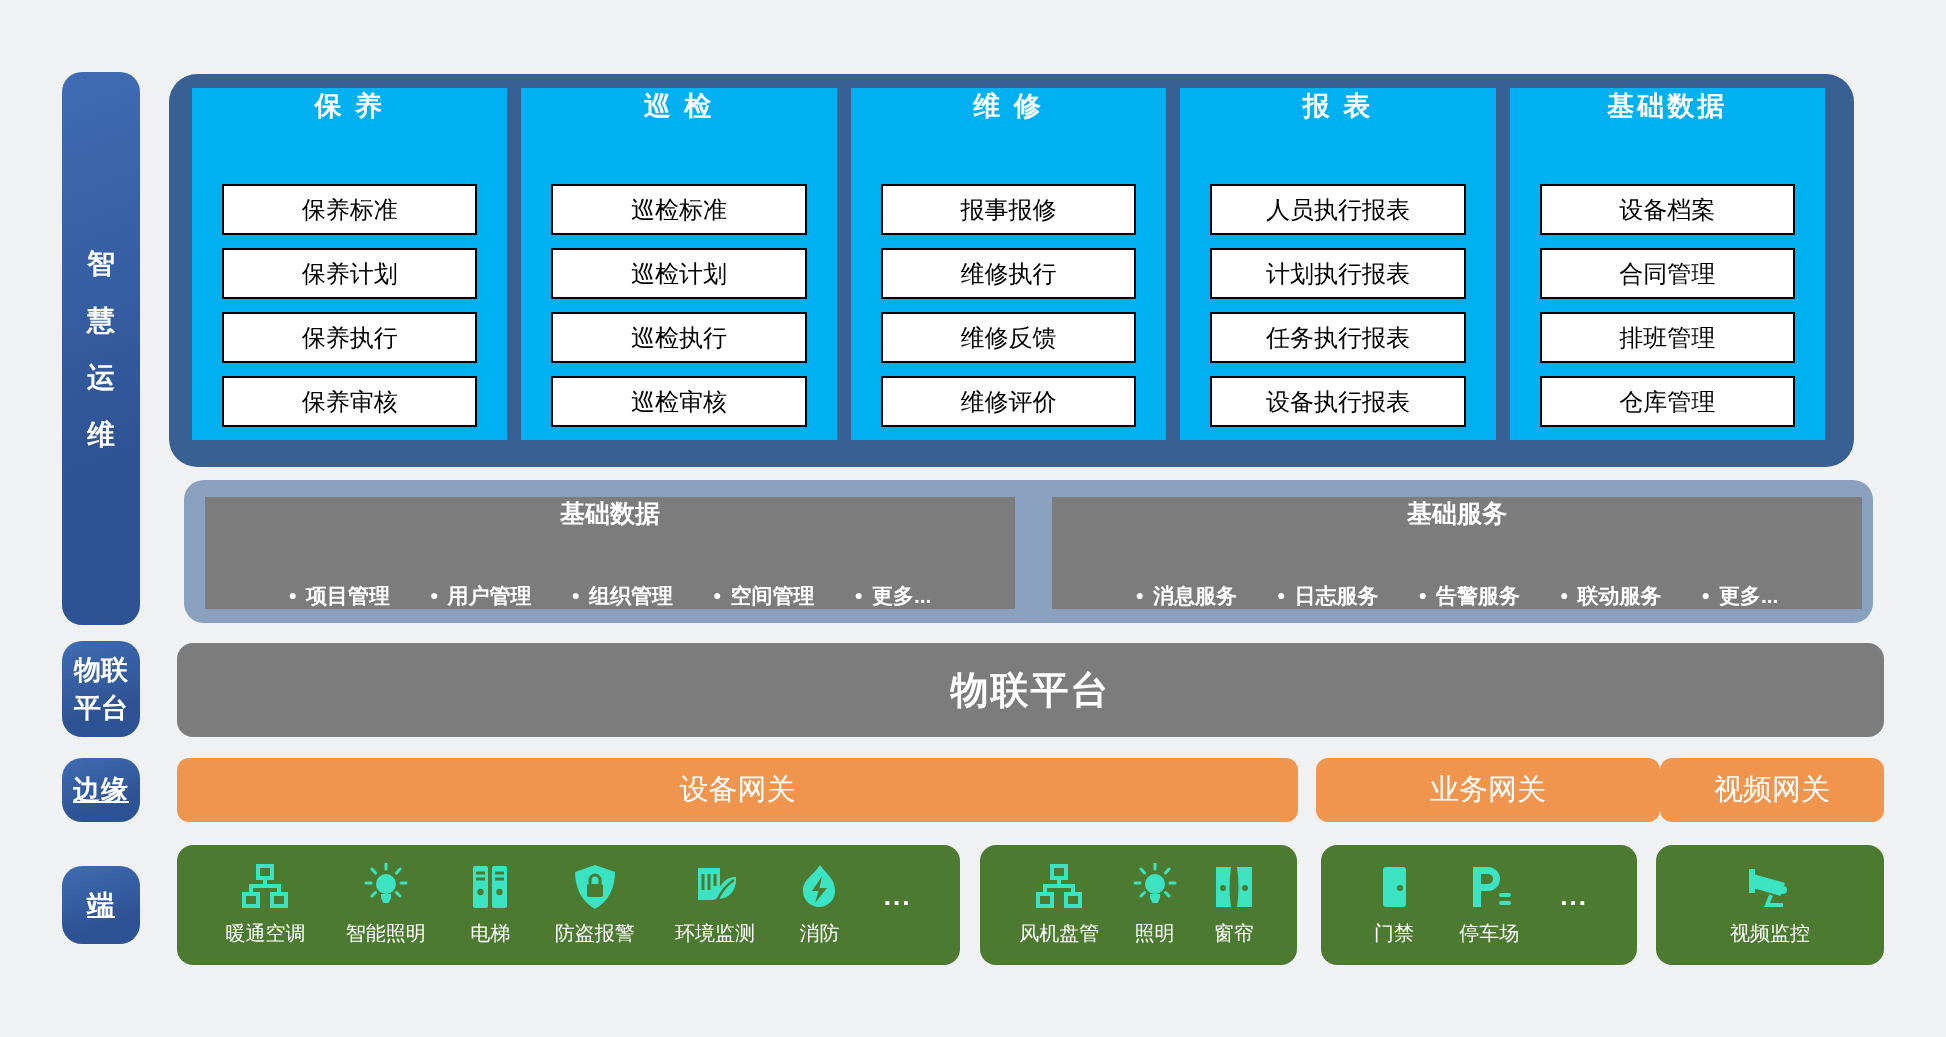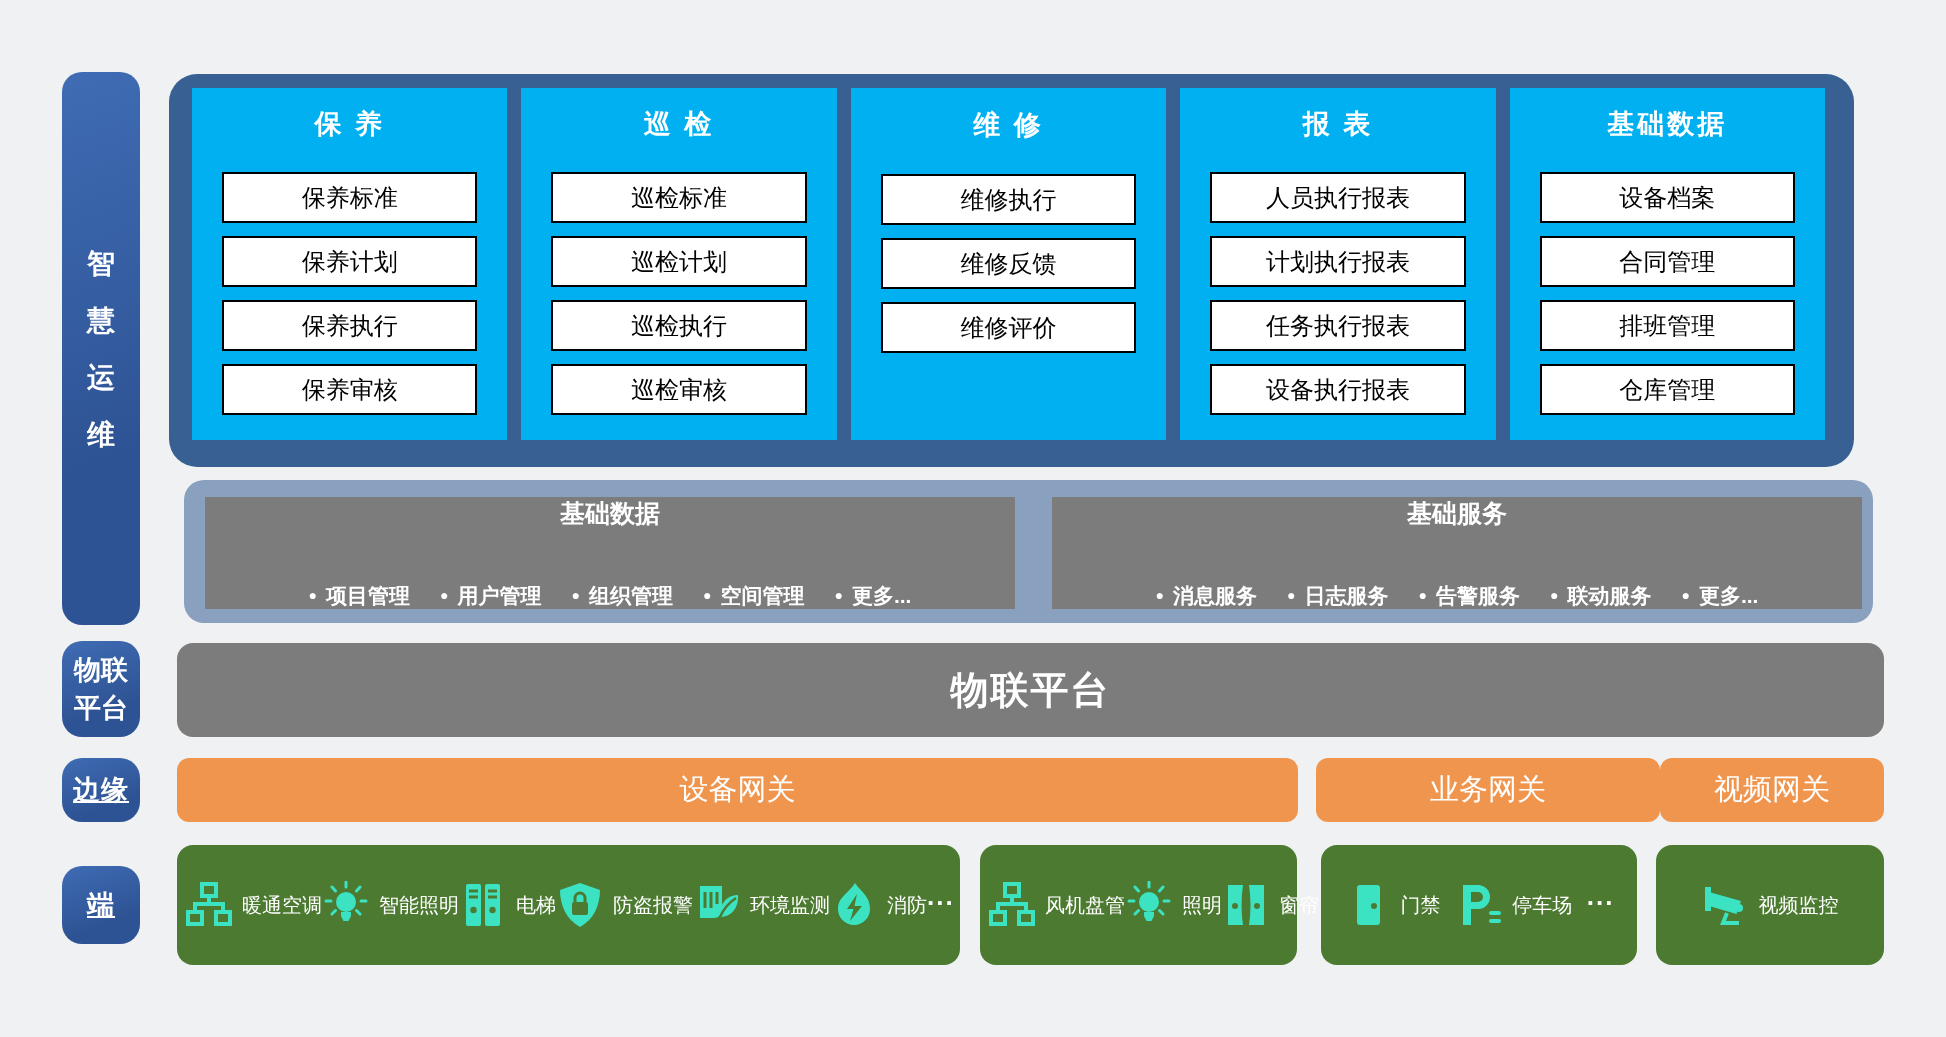--- a/index.html
+++ b/index.html
@@ -27,40 +27,40 @@
   .top-wrap {
     position:absolute; left:169px; top:74px; width:1685px; height:393px;
     background:#396093; border-radius:28px;
     display:flex; gap:14px; padding:14px 29px 27px 23px;
   }
   .col { flex:1; background:#00b0f0; display:flex; flex-direction:column; }
   .col-title {
     height:74px; display:flex; align-items:center; justify-content:center;
     color:#fff; font-size:27px; font-weight:bold; letter-spacing:3px;
   }
-  .col-items { padding:12px 30px; }
+  .col-items { padding:12px 30px;margin-top:48px; }
   .wbox {
     height:51px; margin-bottom:13px; background:#fff; border:2.5px solid #000;
     display:flex; align-items:center; justify-content:center;
     font-size:24px; color:#000;
   }
 
   
   .band {
     position:absolute; left:184px; top:480px; width:1689px; height:143px;
     background:#8aa0bf; border-radius:20px;
   }
   .gray-box {
     position:absolute; top:17px; width:810px; height:112px; background:#7c7c7c;
     color:#fff; display:flex; flex-direction:column; align-items:center; justify-content:center; gap:12px;
   }
   #gray1 { left:21px; }
   #gray2 { left:868px; }
   .gray-title { font-size:25px; font-weight:bold; }
-  .gray-list  { display:flex; gap:30px; font-size:21px; font-weight:bold;margin-top:40px; }
+  .gray-list  { display:flex; gap:40px; font-size:21px; font-weight:bold;margin-top:40px; }
   .blt { font-size:14px; margin-right:9px; vertical-align:3px; }
 
   
   .iot-bar {
     position:absolute; left:177px; top:643px; width:1707px; height:94px;
     background:#7c7c7c; border-radius:16px;
     display:flex; align-items:center; justify-content:center;
     color:#fff; font-size:38px; font-weight:bold; letter-spacing:2px;
   }
 
@@ -76,21 +76,21 @@
 
   
   .dgroup {
     position:absolute; top:845px; height:120px; background:#4c7a31; border-radius:16px;
     display:flex; align-items:center; justify-content:space-evenly; padding:0 8px;
   }
   #dg1 { left:177px;  width:783px; }
   #dg2 { left:980px;  width:317px; }
   #dg3 { left:1321px; width:316px; }
   #dg4 { left:1656px; width:228px;align-items:center; }
-  .dev { display:flex; flex-direction:row; align-items:center; gap:9px; }
+  .dev { display:flex; flex-direction:column; align-items:center; gap:9px; }
   .dico { width:48px; height:48px; color:#3ce3c2; display:block; }
   .dico svg { width:48px; height:48px; display:block; }
   .dlabel { color:#fff; font-size:20px; white-space:nowrap; }
   .dots { color:#fff; font-size:26px; font-weight:bold; letter-spacing:2px; margin-top:-18px; }
 </style>
 </head>
 <body>
 
 <div class="canvas">
 
@@ -125,20 +125,21 @@
         <div class="wbox">巡检标准</div>
         <div class="wbox">巡检计划</div>
         <div class="wbox">巡检执行</div>
         <div class="wbox">巡检审核</div>
       </div>
     </div>
 
     <div class="col">
       <div class="col-title">维 修</div>
       <div class="col-items">
+        <div class="wbox">报事报修</div>
         <div class="wbox">维修执行</div>
         <div class="wbox">维修反馈</div>
         <div class="wbox">维修评价</div>
       </div>
     </div>
 
     <div class="col">
       <div class="col-title">报 表</div>
       <div class="col-items">
         <div class="wbox">人员执行报表</div>

